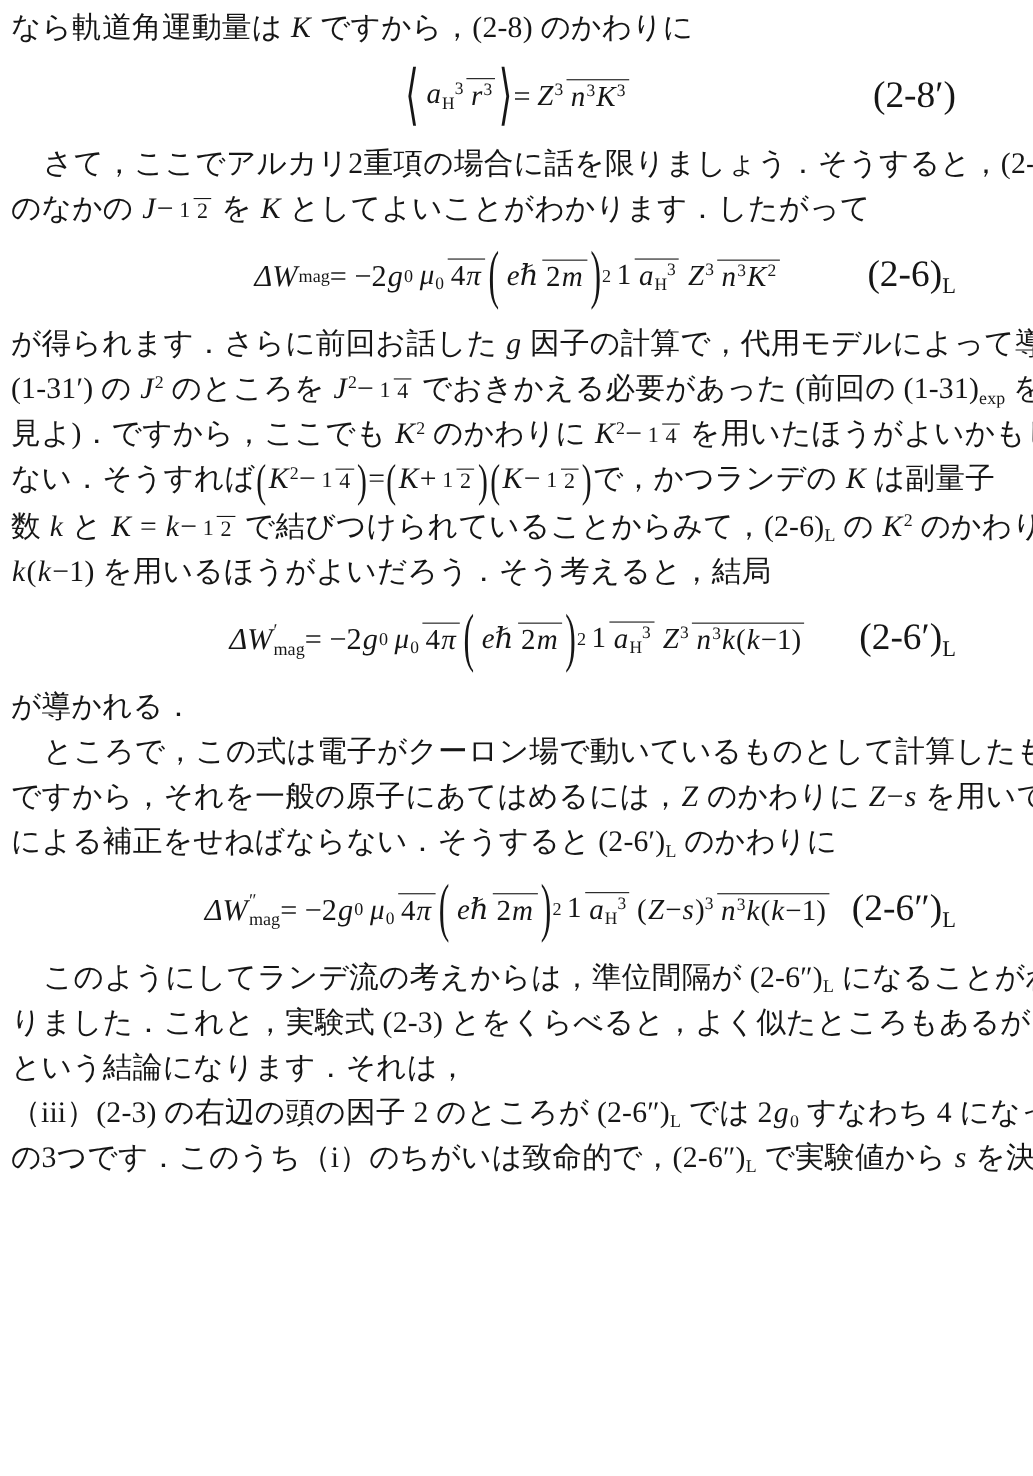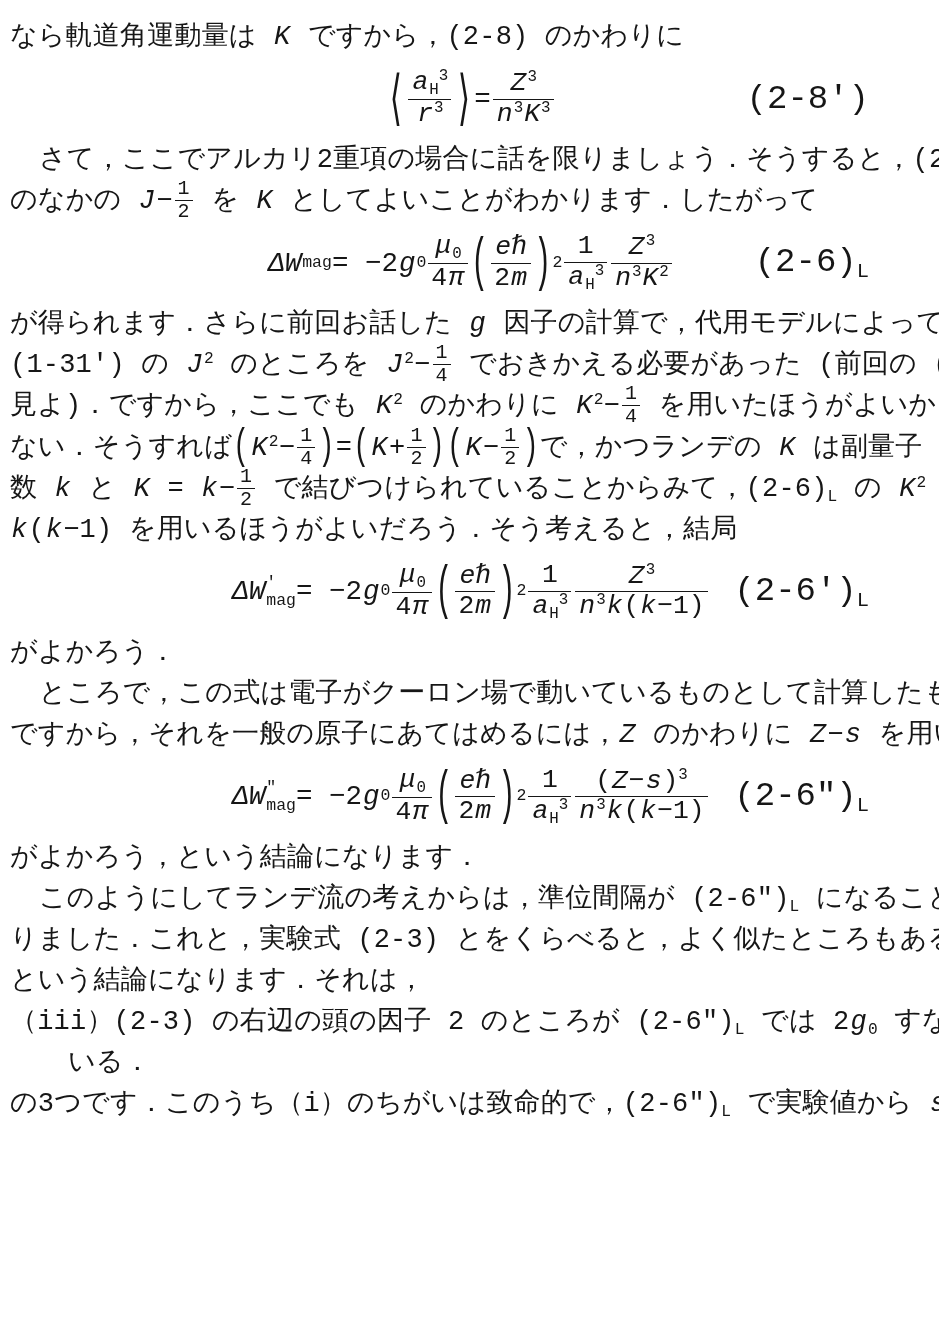--- a/index.html
+++ b/index.html
@@ -1,37 +1,37 @@
 <!DOCTYPE html>
 <html><head>
 <meta charset="utf-8">
 <style>
   html,body{margin:0;padding:0;}
   body{
     width:939px;height:1342px;overflow:hidden;box-sizing:border-box;
     background:#ffffff;color:#161616;
     font-family:"Liberation Serif","DejaVu Serif",serif;
   }
-  .page{padding:17px 8px 0 10px;box-sizing:border-box;font-family:Liberation Mono, monospace;}
+  .page{padding:5px 8px 0 10px;box-sizing:border-box;}
   
   .line{
     font-size:27px;line-height:41px;white-space:nowrap;
     letter-spacing:0.2px;
   }
   .ind{text-indent:29px;}
   .cont{padding-left:58px;}
   
   .mi{font-style:italic;padding:0 1px;}
   .sup,.sub,.psup{font-size:0.6em;line-height:1;}
   .sup{vertical-align:0.55em;}
   .psup{vertical-align:1.15em;}
   .sub{vertical-align:-0.3em;}
   .ss{display:inline-flex;flex-direction:column;font-size:0.6em;line-height:1.05;
       vertical-align:-0.5em;text-align:left;}
-  .frac{display:inline-flex;flex-direction:column;text-align:center;
+  .frac{display:inline-flex;flex-direction:row;text-align:center;
         vertical-align:middle;margin:0 2px;}
   .frac .num,.frac .den{display:block;line-height:1.12;padding:0 3px;}
   .frac .den{border-top:1.7px solid #161616;}
   .bigp{display:inline-block;vertical-align:middle;padding:0 1px;
         transform:scaleY(1.55);transform-origin:center;}
   
   .line .frac{font-size:0.74em;margin:-8px 2px;}
   
   .eq{
     position:relative;min-height:82px;display:flex;align-items:center;
@@ -122,23 +122,24 @@
         </span><span class="bigp">)</span><span class="psup">2</span> <span class="frac">
           <span class="num">1</span>
           <span class="den"><span class="mi">a</span><span class="sub">H</span><span class="sup">3</span></span>
         </span> <span class="frac">
           <span class="num"><span class="mi">Z</span><span class="sup">3</span></span>
           <span class="den"><span class="mi">n</span><span class="sup">3</span><span class="mi">k</span>(<span class="mi">k</span>−1)</span>
         </span></span>
     <span class="eq-label">(2-6′)<span class="sub">L</span></span>
   </div>
 
-  <div class="line">がよかろう．</div>
+  <div class="line">が導かれる．</div>
   <div class="line ind">ところで，この式は電子がクーロン場で動いているものとして計算したものです．</div>
   <div class="line">ですから，それを一般の原子にあてはめるには，<span class="mi">Z</span> のかわりに <span class="mi">Z</span>−<span class="mi">s</span> を用いて遮蔽</div>
+  <div class="line">による補正をせねばならない．そうすると (2-6′)<span class="sub">L</span> のかわりに</div>
 
   <div class="eq">
     <span class="eq-body"><span class="mi">ΔW</span><span class="ss">
           <span>″</span>
           <span>mag</span>
         </span> = −2<span class="mi">g</span><span class="sub">0</span> <span class="frac">
           <span class="num"><span class="mi">μ</span><span class="sub">0</span></span>
           <span class="den">4<span class="mi">π</span></span>
         </span><span class="bigp">(</span><span class="frac">
           <span class="num"><span class="mi">eℏ</span></span>
@@ -146,22 +147,20 @@
         </span><span class="bigp">)</span><span class="psup">2</span> <span class="frac">
           <span class="num">1</span>
           <span class="den"><span class="mi">a</span><span class="sub">H</span><span class="sup">3</span></span>
         </span> <span class="frac">
           <span class="num">(<span class="mi">Z</span>−<span class="mi">s</span>)<span class="sup">3</span></span>
           <span class="den"><span class="mi">n</span><span class="sup">3</span><span class="mi">k</span>(<span class="mi">k</span>−1)</span>
         </span></span>
     <span class="eq-label">(2-6″)<span class="sub">L</span></span>
   </div>
 
-  <div class="line">がよかろう，という結論になります．</div>
   <div class="line ind">このようにしてランデ流の考えからは，準位間隔が (2-6″)<span class="sub">L</span> になることがわか</div>
   <div class="line">りました．これと，実験式 (2-3) とをくらべると，よく似たところもあるが，大</div>
   <div class="line">という結論になります．それは，</div>
 
   <div class="line">（iii）(2-3) の右辺の頭の因子 2 のところが (2-6″)<span class="sub">L</span> では 2<span class="mi">g</span><span class="sub">0</span> すなわち 4 になって</div>
-  <div class="line cont">いる．</div>
 
   <div class="line">の3つです．このうち（i）のちがいは致命的で，(2-6″)<span class="sub">L</span> で実験値から <span class="mi">s</span> を決め</div>
 </main>
 
 </body></html>

